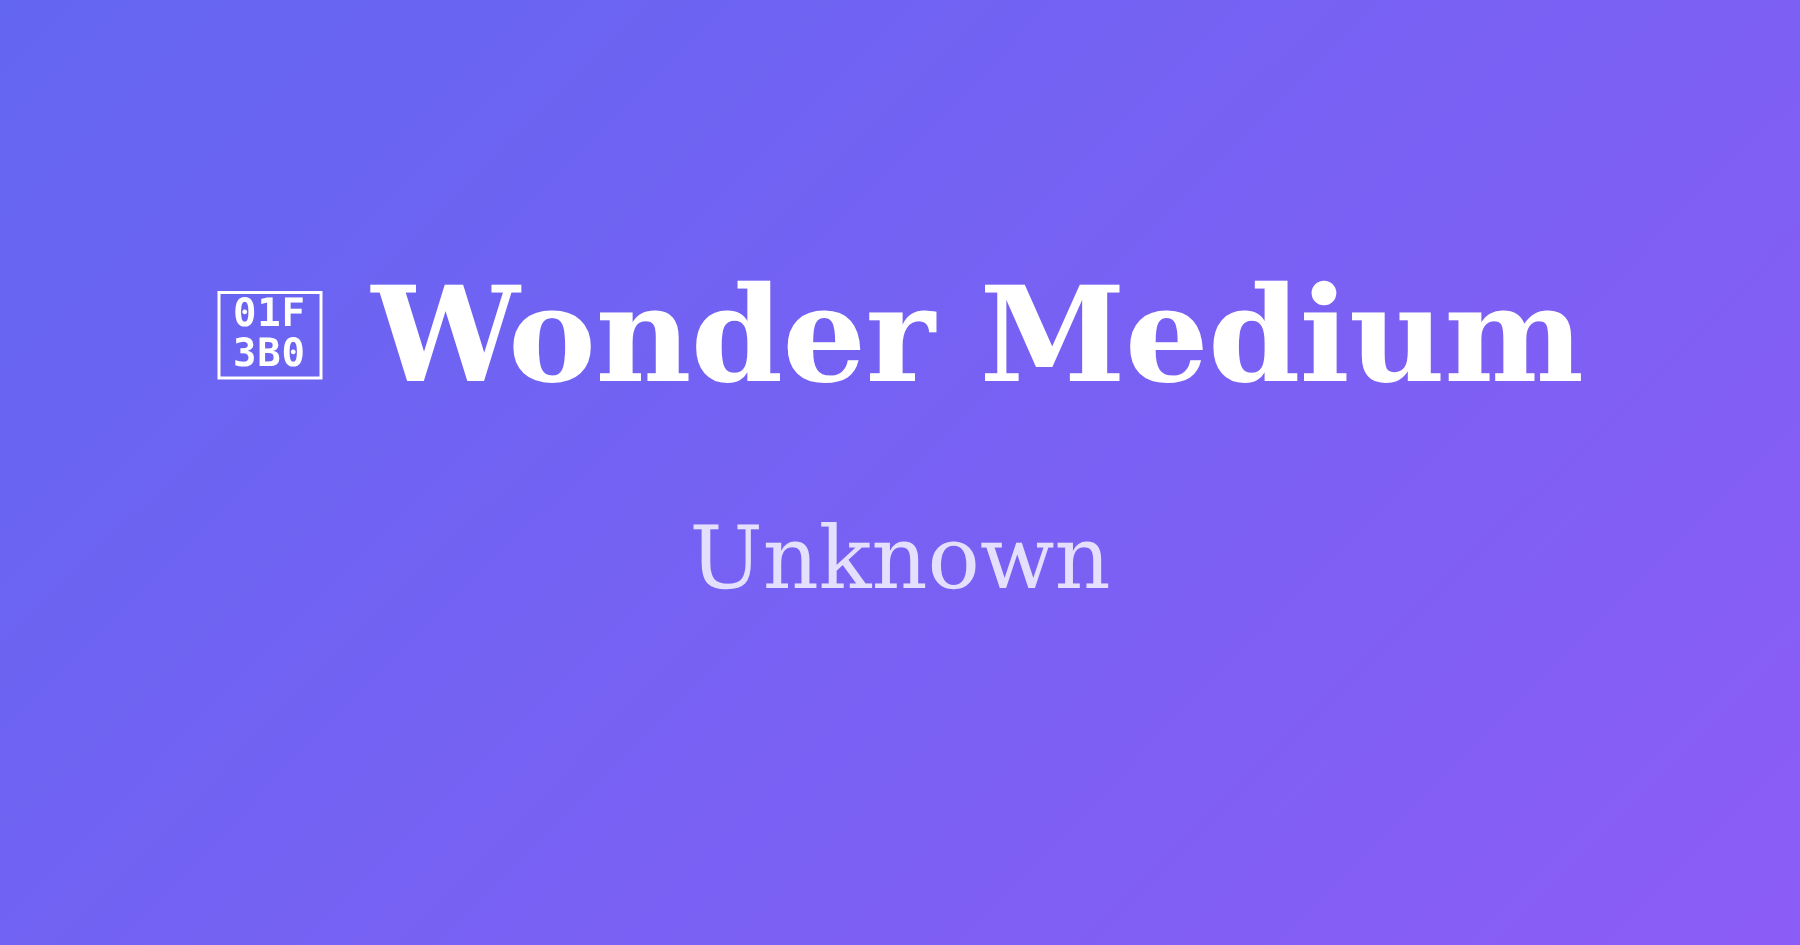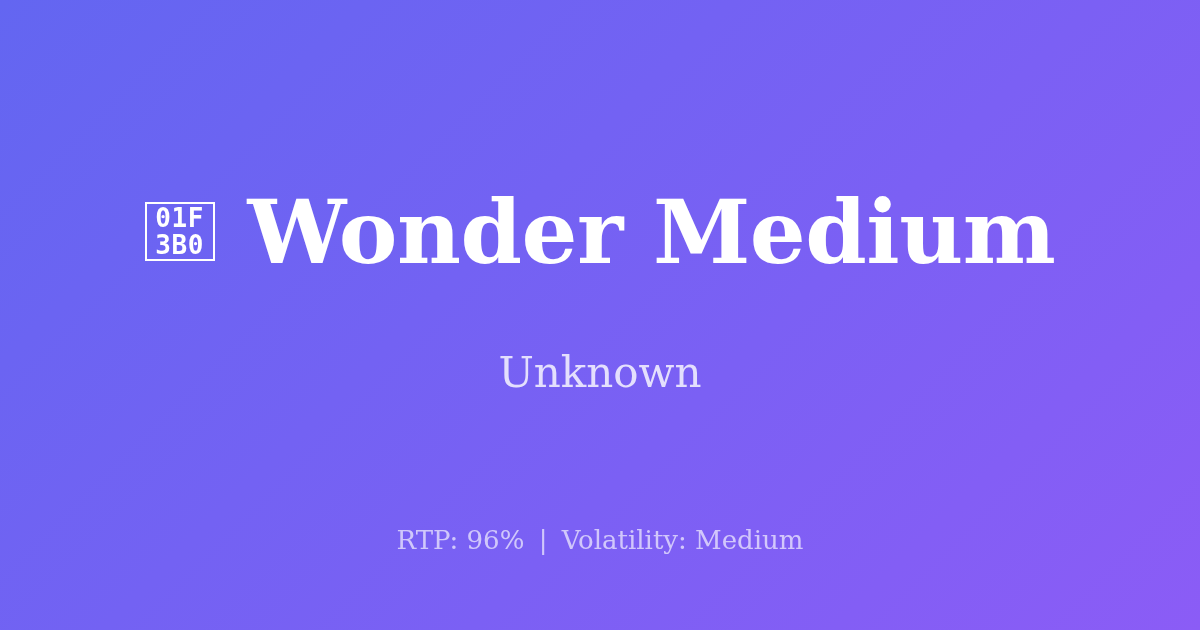--- a/index.html
+++ b/index.html
@@ -87,21 +87,21 @@
     color: #ffffff;
     white-space: nowrap;
     letter-spacing: -0.5px;
   }
 
   .page-subtitle {
     margin: 0;
     padding: 0;
     margin-top: 72px;
     font-family: "DejaVu Serif", "Liberation Serif", serif;
-    font-size: 42px;
+    font-size: 58px;
     font-weight: 400;
     line-height: 1.1;
     color: rgba(255, 255, 255, 0.80);
     white-space: nowrap;
   }
 
   
   .page-footer {
     position: absolute;
     left: 0;
@@ -143,23 +143,14 @@
       </span>
 
       <h1 class="page-title">Wonder Medium</h1>
 
     </div>
 
     <p class="page-subtitle">Unknown</p>
 
   </div>
 
-  <div class="page-footer">
-    <p class="meta-line">
-      <span>RTP:</span>
-      <span>96%</span>
-      <span class="meta-sep">|</span>
-      <span>Volatility:</span>
-      <span>Medium</span>
-    </p>
-  </div>
 
 </div>
 
 </body></html>

